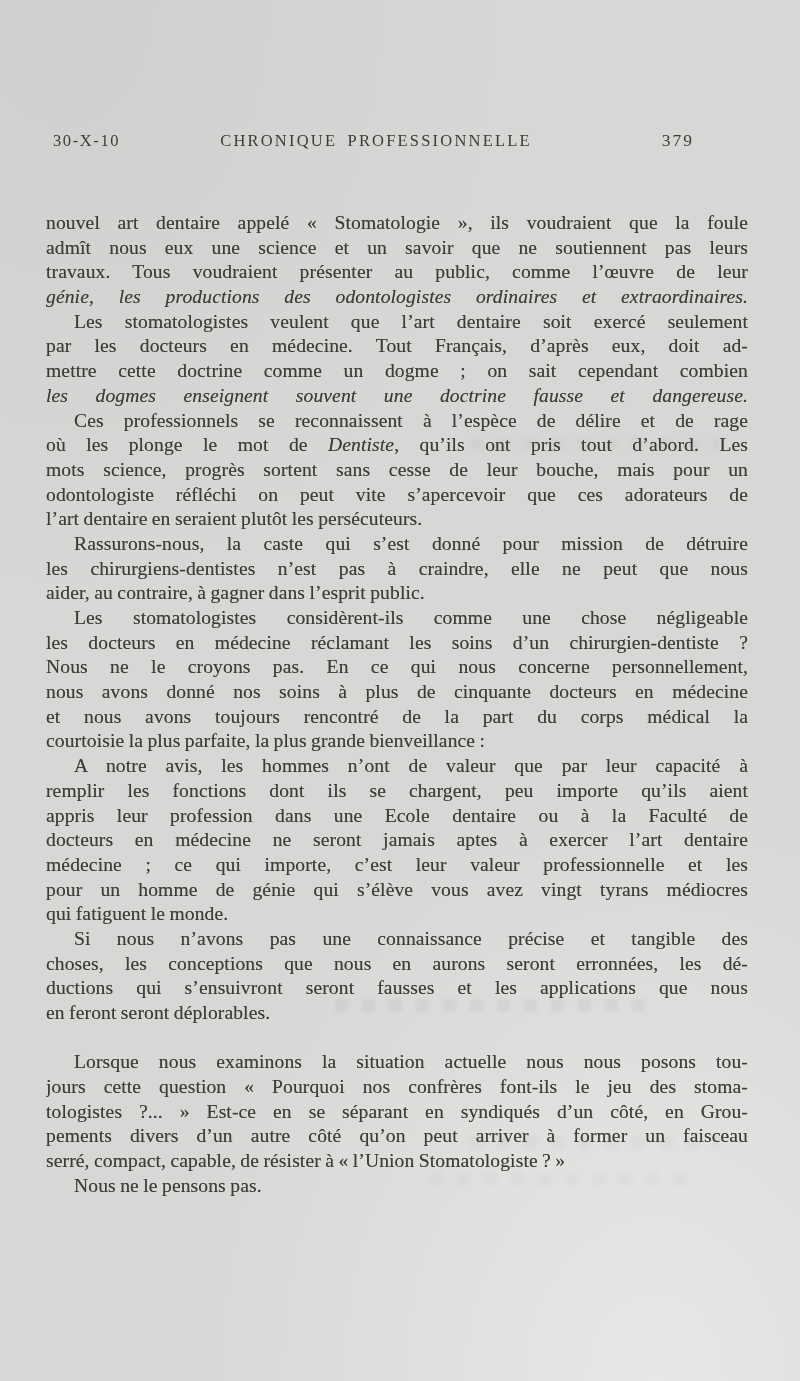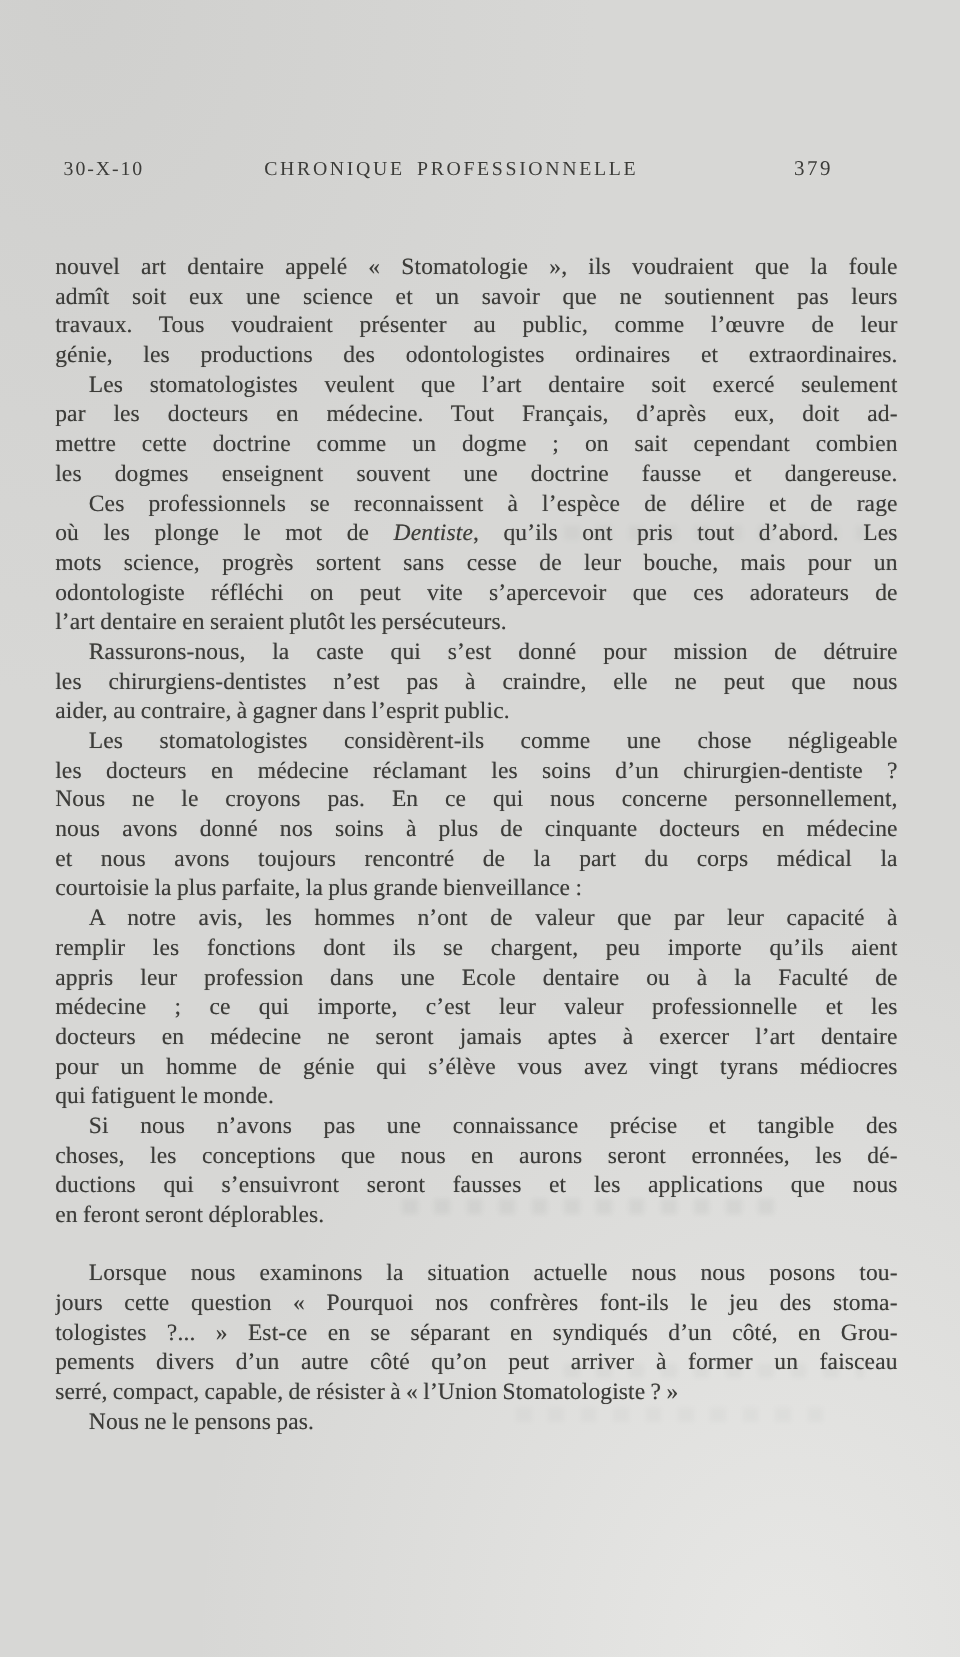--- a/index.html
+++ b/index.html
@@ -64,21 +64,21 @@
   .para.gap-before { margin-top: 24.7px; }
   .line {
     height: 24.7px;
     line-height: 24.7px;
     text-align: justify;
     text-align-last: justify;
     overflow: hidden;
     white-space: normal;
   }
   .line.last { text-align-last: left; }
-  .para.flush-last .line.last { text-align-last: justify; }
+  .para.flush-last .line.last { text-align-last: justify; font-style: italic; }
   .para.indent .line:first-child { text-indent: 28px; }
   .it { font-style: italic; }
 </style>
 </head>
 <body>
 
 <div class="page">
   <div class="ghost g1"></div>
   <div class="ghost g2"></div>
   <div class="ghost g3"></div>
@@ -86,21 +86,21 @@
 
   <div class="running-head">
     <span class="rh-date">30-X-10</span>
     <span class="rh-title">CHRONIQUE PROFESSIONNELLE</span>
     <span class="rh-page">379</span>
   </div>
 
   <div class="body-text">
       <div class="para flush-last">
         <div class="line">nouvel art dentaire appelé « Stomatologie », ils voudraient que la foule</div>
-        <div class="line">admît soit eux une science et un savoir que ne soutiennent pas leurs</div>
+        <div class="line">admît nous eux une science et un savoir que ne soutiennent pas leurs</div>
         <div class="line">travaux. Tous voudraient présenter au public, comme l’œuvre de leur</div>
         <div class="line last">génie, les productions des odontologistes ordinaires et extraordinaires.</div>
       </div>
       <div class="para indent flush-last">
         <div class="line">Les stomatologistes veulent que l’art dentaire soit exercé seulement</div>
         <div class="line">par les docteurs en médecine. Tout Français, d’après eux, doit ad-</div>
         <div class="line">mettre cette doctrine comme un dogme ; on sait cependant combien</div>
         <div class="line last">les dogmes enseignent souvent une doctrine fausse et dangereuse.</div>
       </div>
       <div class="para indent">
@@ -120,22 +120,22 @@
         <div class="line">les docteurs en médecine réclamant les soins d’un chirurgien-dentiste ?</div>
         <div class="line">Nous ne le croyons pas. En ce qui nous concerne personnellement,</div>
         <div class="line">nous avons donné nos soins à plus de cinquante docteurs en médecine</div>
         <div class="line">et nous avons toujours rencontré de la part du corps médical la</div>
         <div class="line last">courtoisie la plus parfaite, la plus grande bienveillance :</div>
       </div>
       <div class="para indent">
         <div class="line">A notre avis, les hommes n’ont de valeur que par leur capacité à</div>
         <div class="line">remplir les fonctions dont ils se chargent, peu importe qu’ils aient</div>
         <div class="line">appris leur profession dans une Ecole dentaire ou à la Faculté de</div>
+        <div class="line">docteurs en médecine ne seront jamais aptes à exercer l’art dentaire</div>
         <div class="line">médecine ; ce qui importe, c’est leur valeur professionnelle et les</div>
-        <div class="line">docteurs en médecine ne seront jamais aptes à exercer l’art dentaire</div>
         <div class="line">pour un homme de génie qui s’élève vous avez vingt tyrans médiocres</div>
         <div class="line last">qui fatiguent le monde.</div>
       </div>
       <div class="para indent">
         <div class="line">Si nous n’avons pas une connaissance précise et tangible des</div>
         <div class="line">choses, les conceptions que nous en aurons seront erronnées, les dé-</div>
         <div class="line">ductions qui s’ensuivront seront fausses et les applications que nous</div>
         <div class="line last">en feront seront déplorables.</div>
       </div>
       <div class="para indent gap-before">

